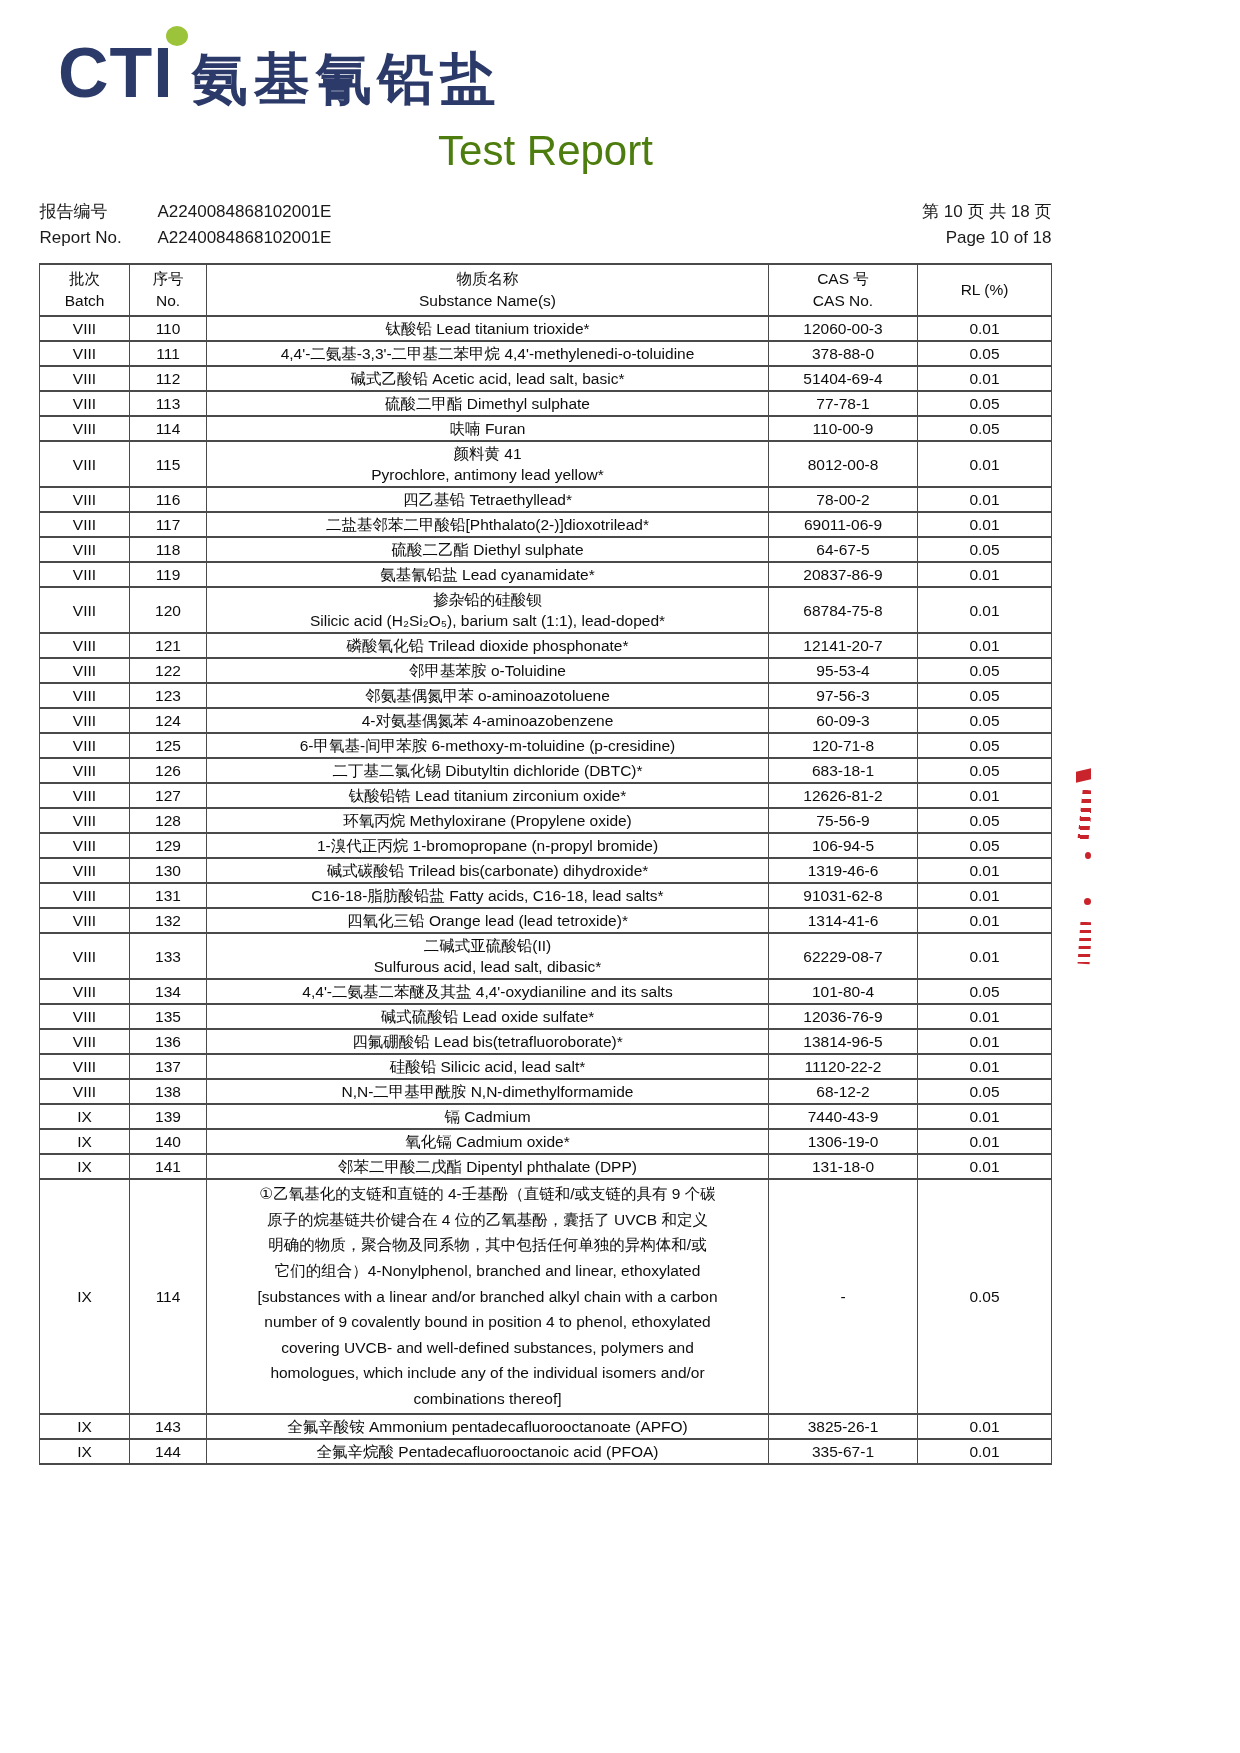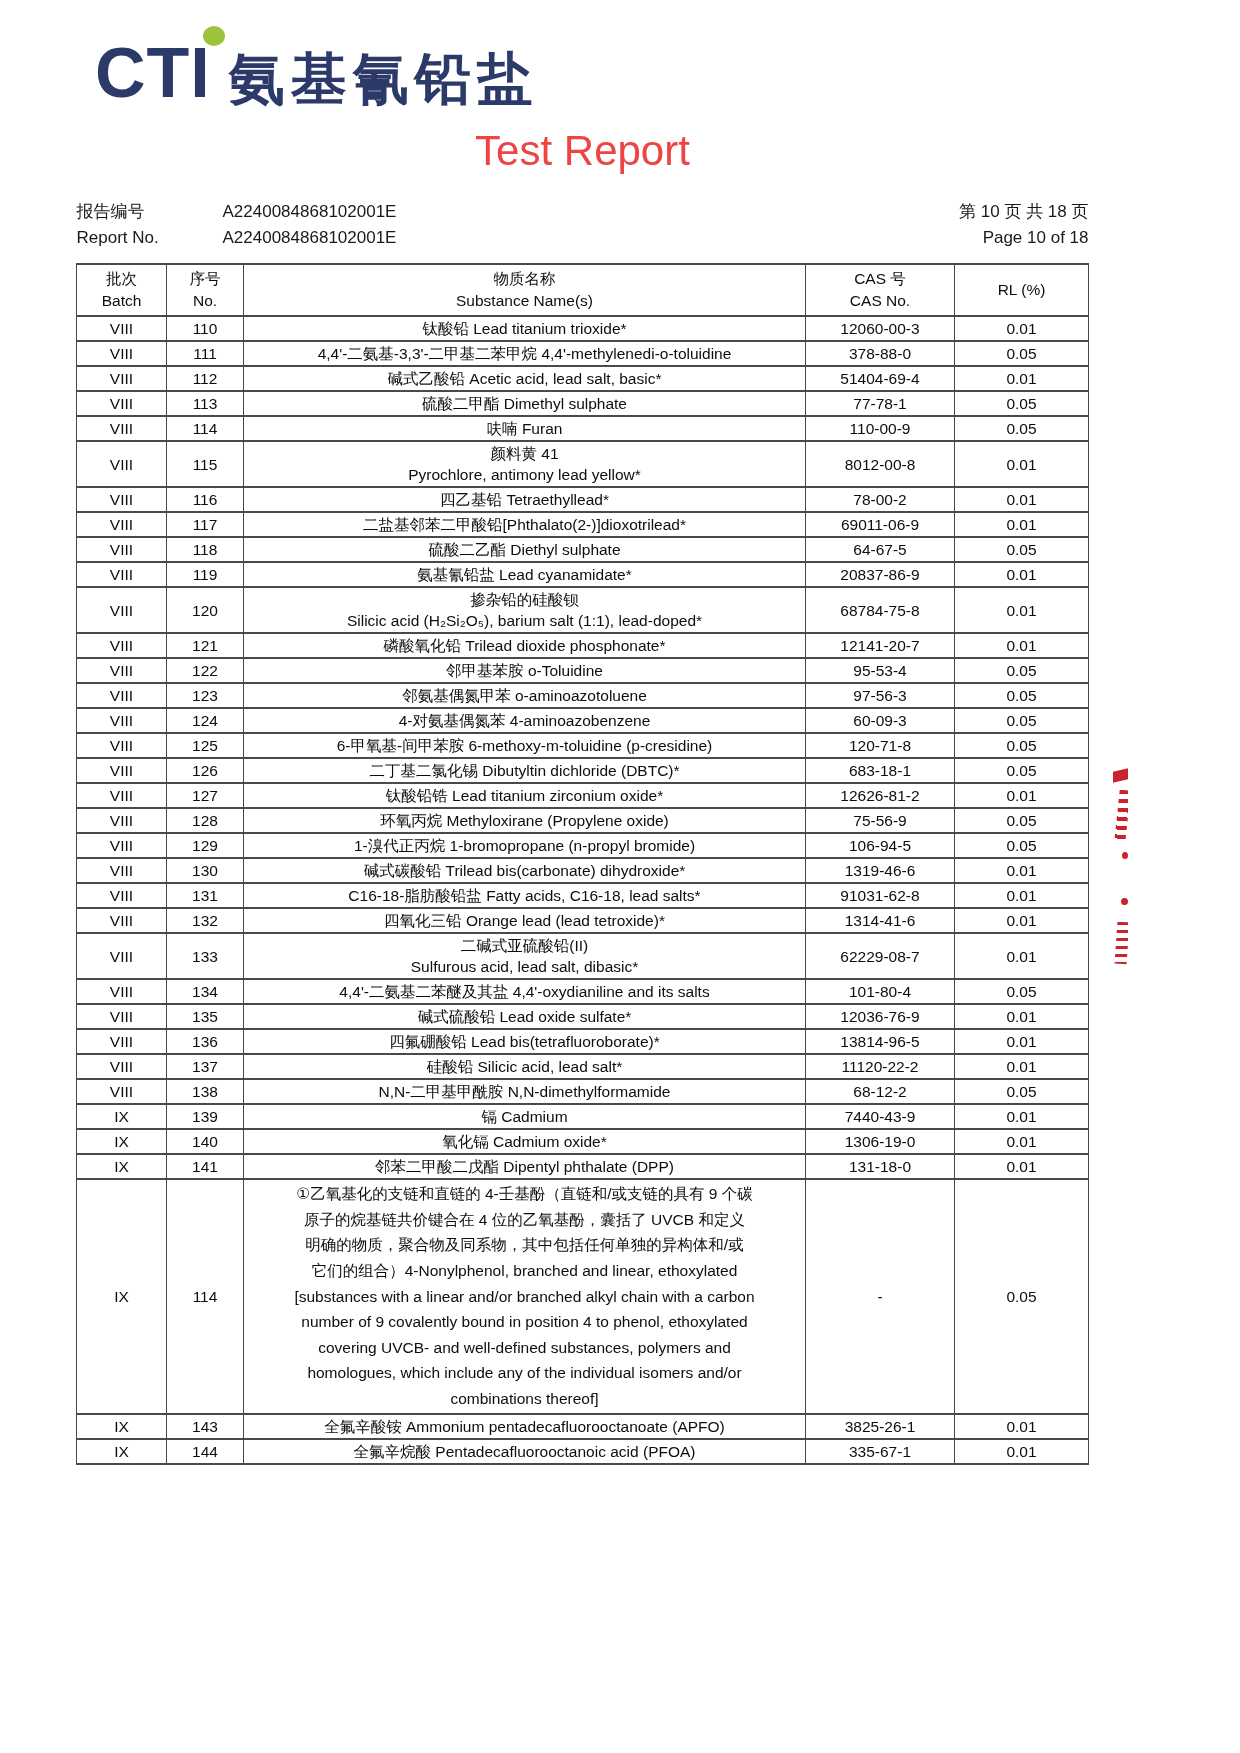--- a/index.html
+++ b/index.html
@@ -4,34 +4,33 @@
 <style>
   * { margin:0; padding:0; box-sizing:border-box; }
   html,body { background:#ffffff; }
   .page {
     position:relative;
     width:1091px; height:1753px;
     background:#ffffff;
     font-family:"Liberation Sans","DejaVu Sans",sans-serif;
     color:#111;
     overflow:hidden;
-    margin-left:37px;
   }
   
   .logo-row { padding:40px 0 0 58px; display:flex; align-items:flex-end; gap:18px; }
   .logo-cti { position:relative; font-weight:bold; font-size:70px; line-height:0.95; letter-spacing:1px; color:#2c3a69; }
   .logo-dot { position:absolute; top:-14px; left:108px; width:22px; height:20px; border-radius:50%; background:#9cc43a; }
   .logo-cn { font-weight:bold; font-size:56px; line-height:1.0; color:#2c3a69; letter-spacing:6px; }
   
   .title-block { text-align:center; margin-top:20px; }
   .title-cn { font-size:47px; font-weight:bold; color:#000; letter-spacing:4px; }
-  .title-en { font-size:42px; color:#ef4444; margin-top:2px; }
+  .title-en { font-size:42px; color:#4d7c0f; margin-top:2px; }
   
   .report-info { width:1012px; margin:24px auto 12px; display:flex; justify-content:space-between; font-size:17px; line-height:1.55; color:#1a1a1a; }
-  .ri-left { display:grid; grid-template-columns:118px auto; column-gap:28px; }
+  .ri-left { display:grid; grid-template-columns:118px auto; }
   .ri-right { text-align:right; }
   
   table.report { width:1012px; margin:0 auto; border-collapse:collapse; table-layout:fixed; }
   table.report th, table.report td {
     border-left:1px solid #4a4a4a; border-right:1px solid #4a4a4a;
     border-top:2px solid #4a4a4a; border-bottom:2px solid #4a4a4a;
     text-align:center; vertical-align:middle;
     font-size:15.5px; font-weight:normal; color:#0d0d0d;
     padding:1px 4px; line-height:21px;
   }

